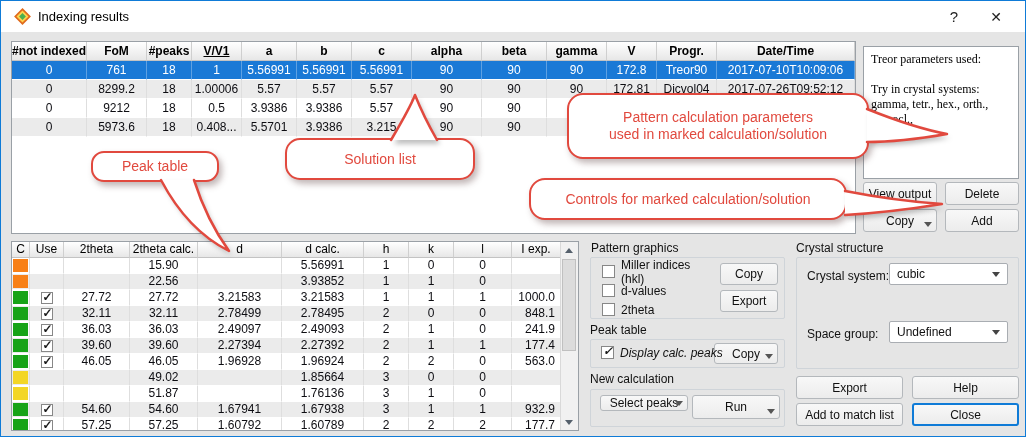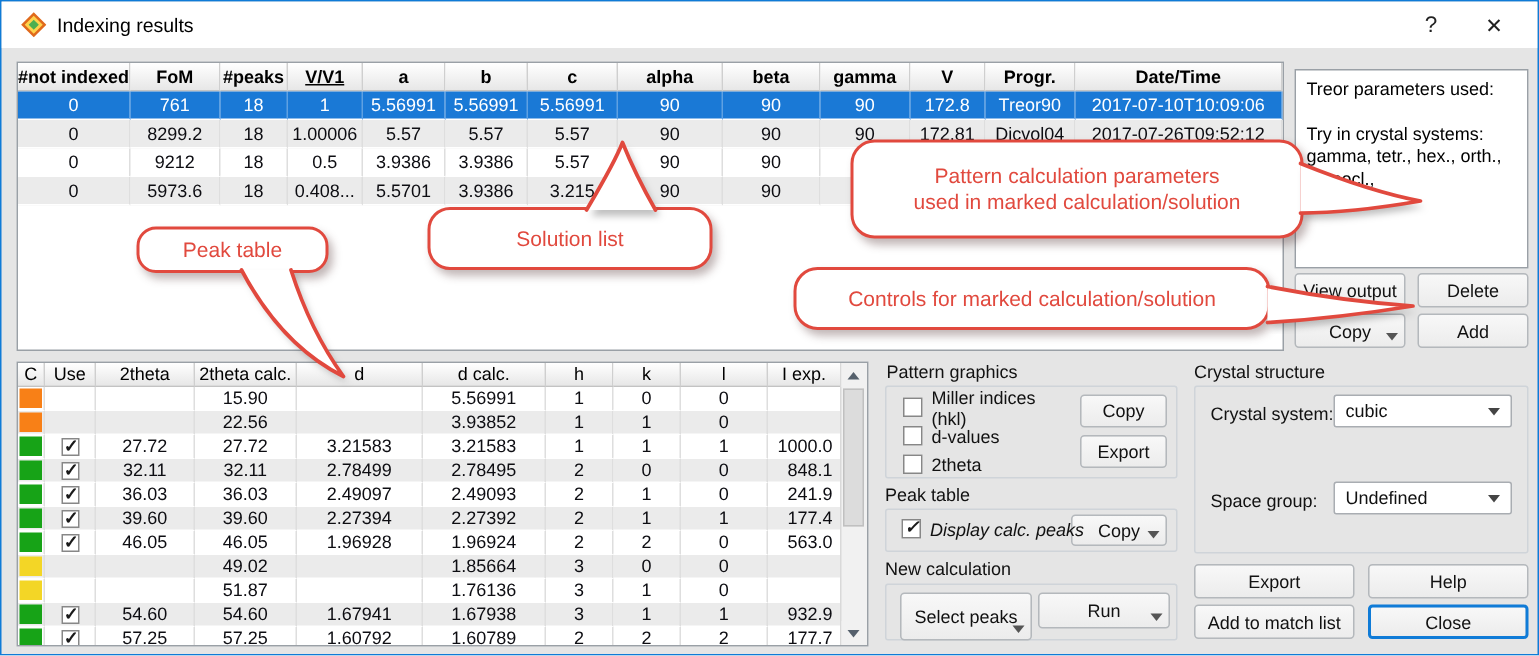--- a/index.html
+++ b/index.html
@@ -64,21 +64,21 @@
   .sb-btn{position:absolute;left:0;width:16px;height:16px;display:flex;align-items:center;
     justify-content:center;background:#f1f1f1;}
   .sb-btn.up{top:0;} .sb-btn.down{bottom:0;}
   .tri-up{width:0;height:0;border-left:4px solid transparent;border-right:4px solid transparent;
     border-bottom:5px solid #55606c;}
   .tri-down{width:0;height:0;border-left:4px solid transparent;border-right:4px solid transparent;
     border-top:5px solid #55606c;}
   .sb-thumb{position:absolute;left:1px;top:17px;width:14px;height:92px;background:#dcdcdc;
     border:1px solid #c0c0c0;box-sizing:border-box;}
   
-  .params{padding:5px 7px;font-size:12px;line-height:15px;color:#000;}
+  .params{padding:5px 7px;font-size:12px;line-height:15px;color:#000;font-family:Liberation Serif, serif;}
   .params div{min-height:15px;}
   
   .callout{position:absolute;box-sizing:border-box;background:#fff;border:2.5px solid var(--callout);
     color:var(--callout);display:flex;flex-direction:column;align-items:center;justify-content:center;
     font-size:14px;line-height:17px;text-align:center;z-index:40;
     box-shadow:3px 4px 6px rgba(80,50,50,.35);}
   #tails{position:absolute;left:0;top:0;z-index:45;pointer-events:none;}
 </style>
 </head>
 <body>
@@ -424,21 +424,21 @@
     <span class="cb checked" id="cb-display"></span>
     <span class="lbl">Display calc. peaks</span>
   </div>
   <div class="btn" style="left:713px;top:342px;width:64px;height:21px;">
       <span>Copy</span>
       <span class="drop"></span>
     </div>
 
   <div class="grouplabel" style="left:589px;top:371px;">New calculation</div>
   <div class="groupbox" style="left:589px;top:388px;width:195px;height:38px;"></div>
-  <div class="btn" style="left:599px;top:394px;width:88px;height:32px;">
+  <div class="btn" style="left:599px;top:394px;width:88px;height:16px;">
       <span>Select peaks</span>
       <span class="drop"></span>
     </div>
   <div class="btn" style="left:691px;top:394px;width:88px;height:24px;">
       <span>Run</span>
       <span class="drop"></span>
     </div>
 
   <div class="grouplabel" style="left:795px;top:240px;">Crystal structure</div>
   <div class="groupbox" style="left:795px;top:256px;width:223px;height:112px;"></div>

